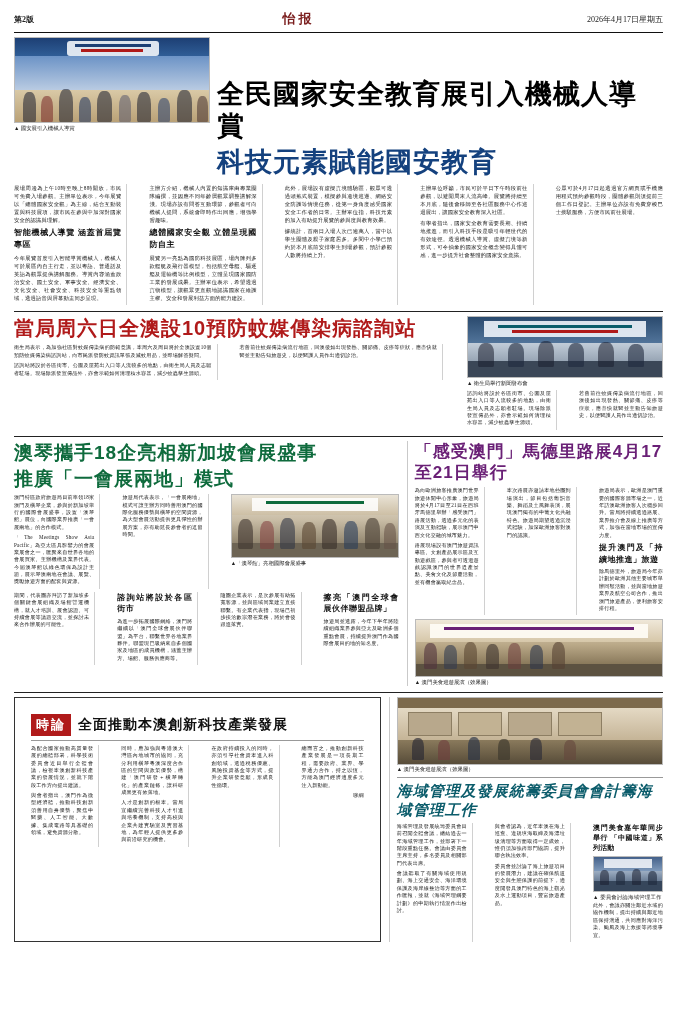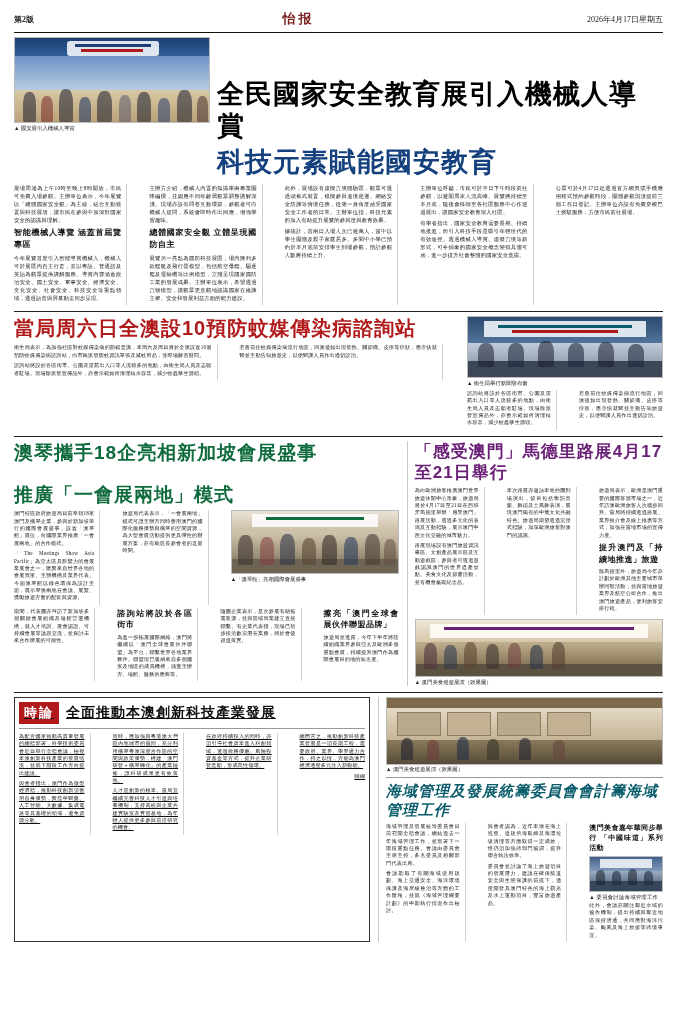--- a/index.html
+++ b/index.html
@@ -109,21 +109,21 @@
   .ph-h { background: linear-gradient(180deg,#e2d7c4 0%,#b9a887 45%,#8a7a5c 78%,#574c39 100%); }
 
   
   .fig {
     position: absolute; bottom: 0; border-radius: 40% 40% 8% 8%;
     background: rgba(25,30,45,.55);
   }
   .strip { position: absolute; left: 0; right: 0; }
 
   
-  .framed { border: 1px solid #333; padding: 4px; text-decoration: underline; }
+  .framed { border: 1px solid #333; padding: 16px; }
   .badge-red {
     display: inline-block; background: #b01a1a; color: #fff;
     font-family: "Liberation Sans","DejaVu Sans",sans-serif;
     font-weight: bold; font-size: 13px; padding: 2px 5px; letter-spacing: 2px;
   }
   .hr-thin { border-top: 1px solid #999; margin: 4px 0; }
   .hr-dark { border-top: 1.2px solid #222; margin: 4px 0; }
 
   .sect { margin-bottom: 6px; }
 
@@ -251,21 +251,21 @@
       </div>
     </div>
   </div>
 
   <div class="hr-dark"></div>
 
   <div class="sect" style="display:flex; gap:8px;">
 
     <div style="flex:1.55;">
       <div class="hl-green">澳琴攜手18企亮相新加坡會展盛事</div>
-      <div class="hl-green" style="margin-top:18px;">推廣「一會展兩地」模式</div>
+      <div class="hl-green" style="margin-top:2px;">推廣「一會展兩地」模式</div>
 
       <div class="cols" style="margin-top:4px;">
         <div class="col colrule body-text tight" style="flex:0.85;">
           <p>澳門特區政府旅遊局日前率領18家澳門及橫琴企業，參與於新加坡舉行的國際會展盛事，設置「澳琴館」展位，向國際業界推廣「一會展兩地」的合作模式。</p>
           <p>「The Meetings Show Asia Pacific」為亞太區具影響力的會展業展會之一，匯聚來自世界各地的會展買家、主辦機構及業界代表。今屆澳琴館以綠色環保為設計主題，展示琴澳兩地在會議、展覽、獎勵旅遊方面的配套與資源。</p>
         </div>
         <div class="col colrule body-text tight" style="flex:0.85;">
           <p>旅遊局代表表示，「一會展兩地」模式可讓主辦方同時善用澳門的國際化服務優勢與橫琴的空間資源，為大型會展活動提供更具彈性的辦展方案，亦有助延長參會者的逗留時間。</p>
         </div>
 

